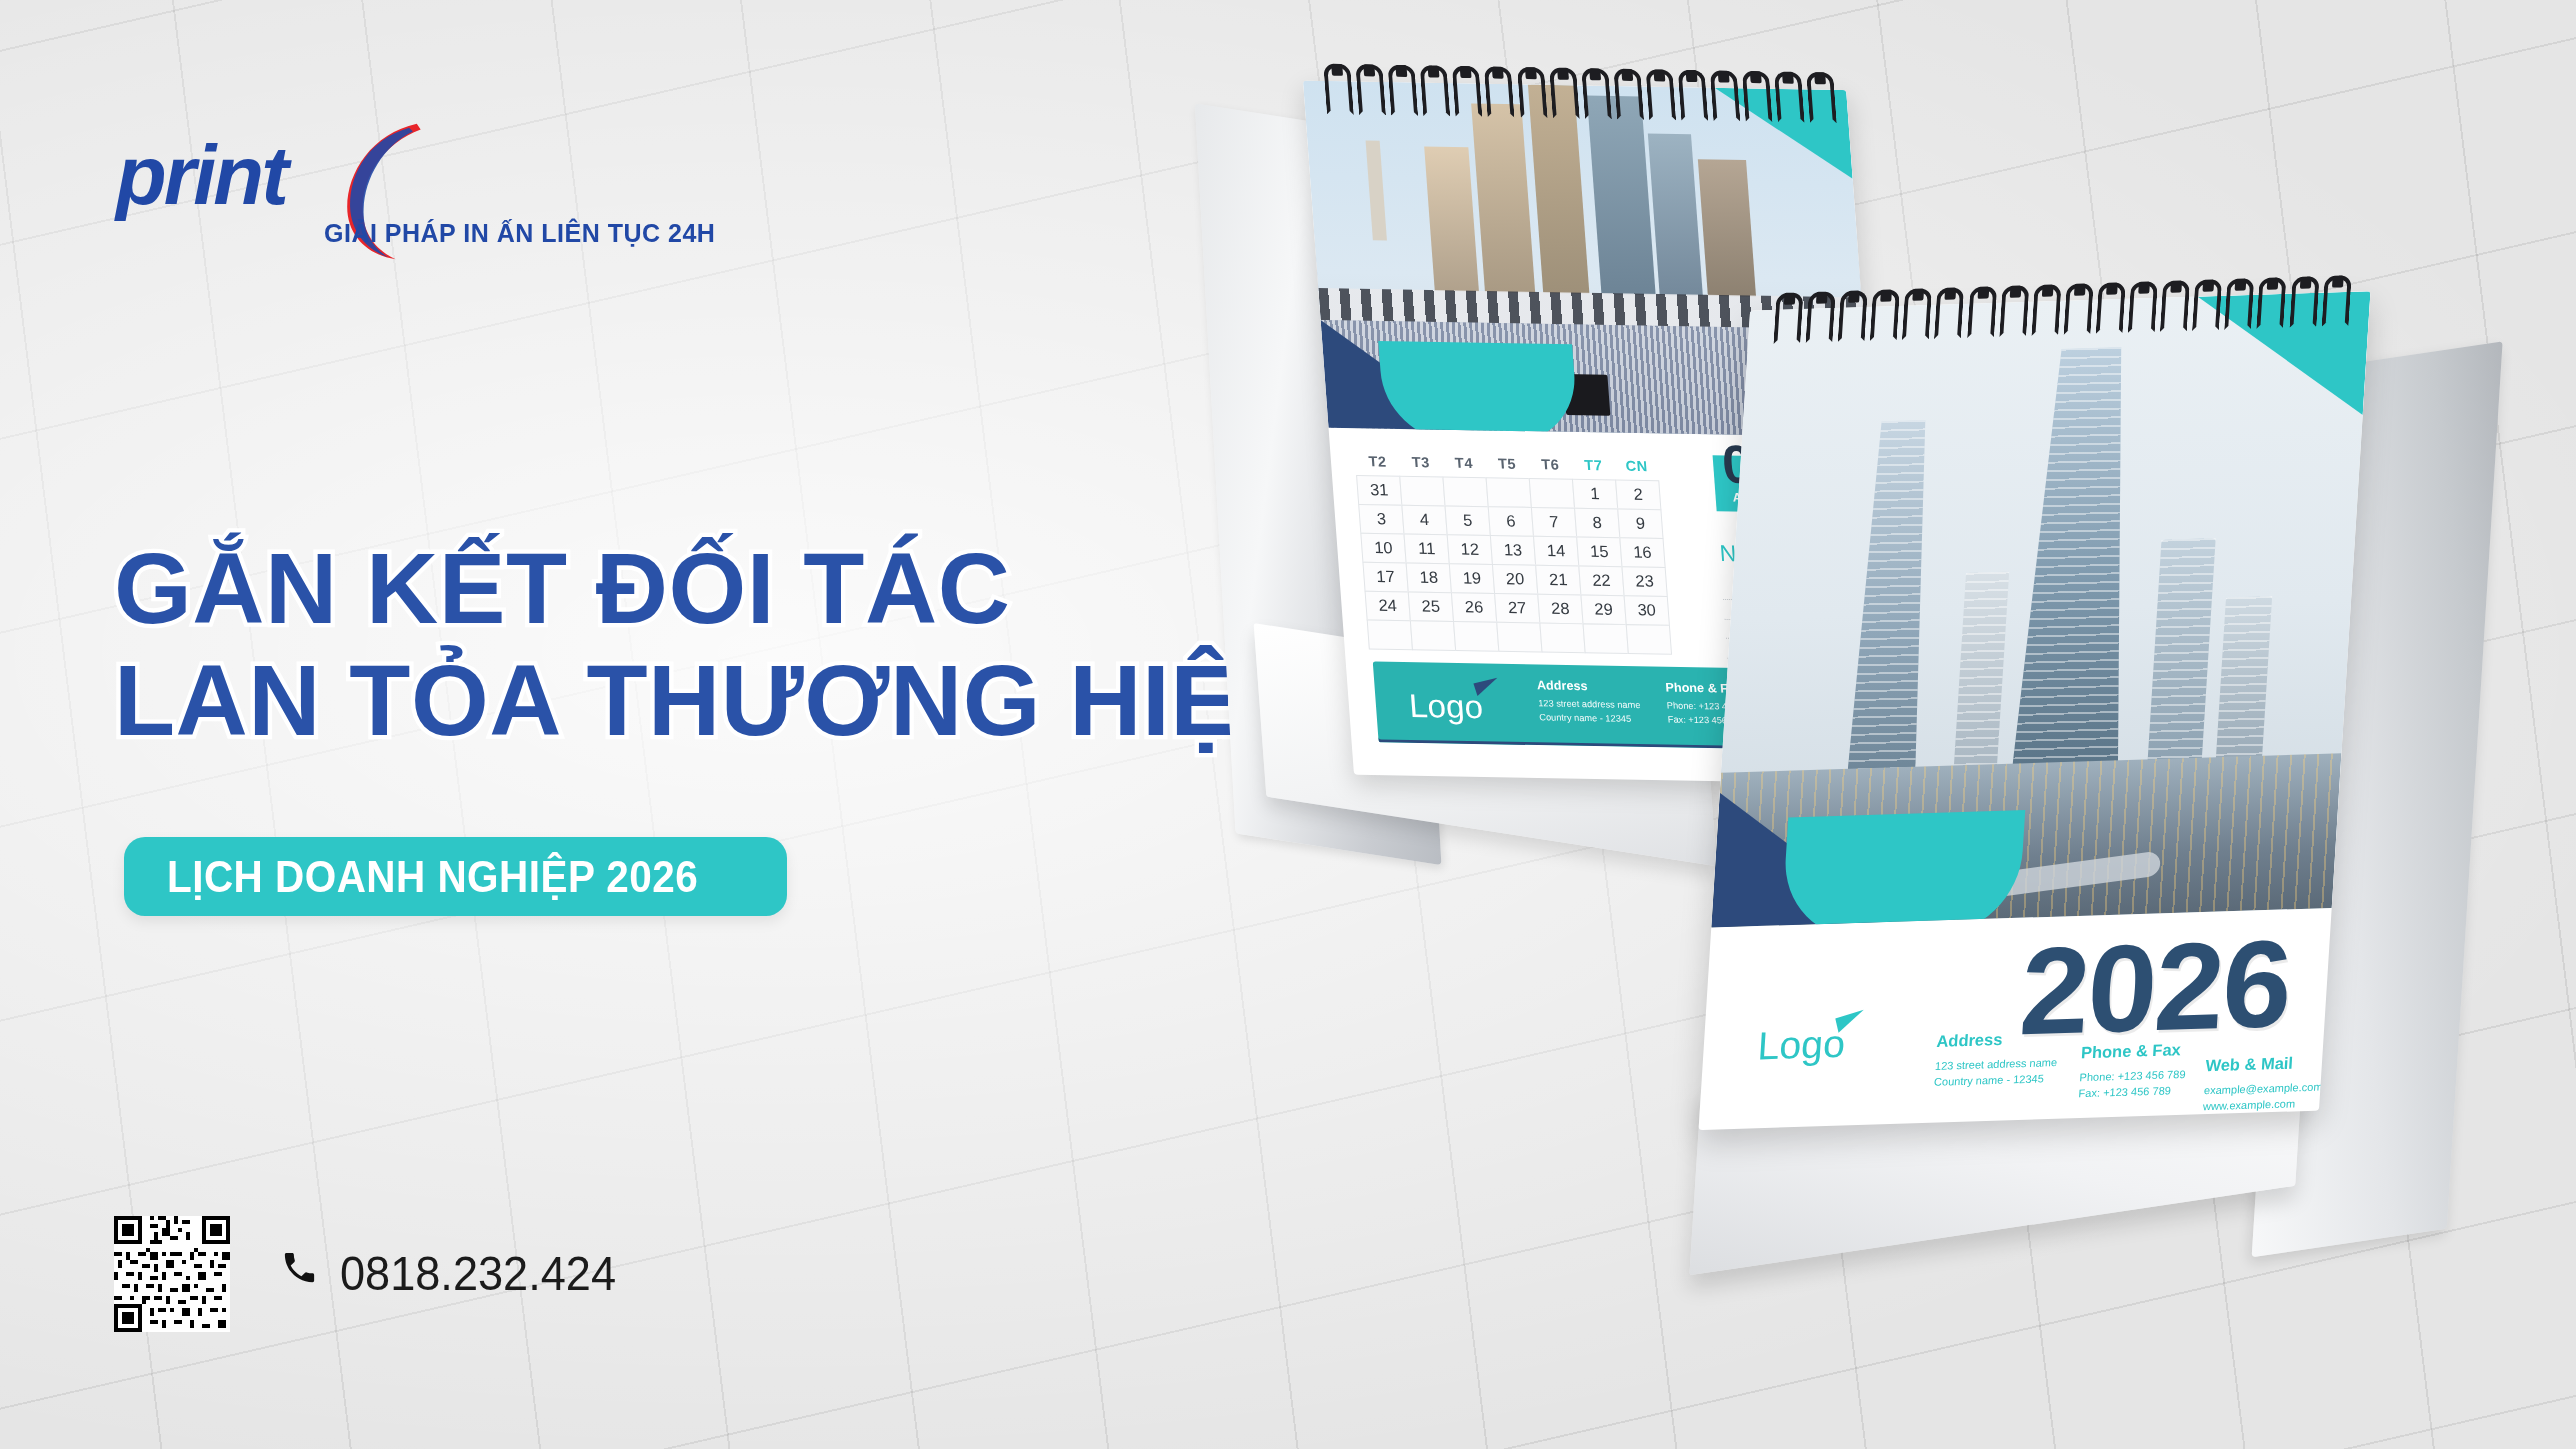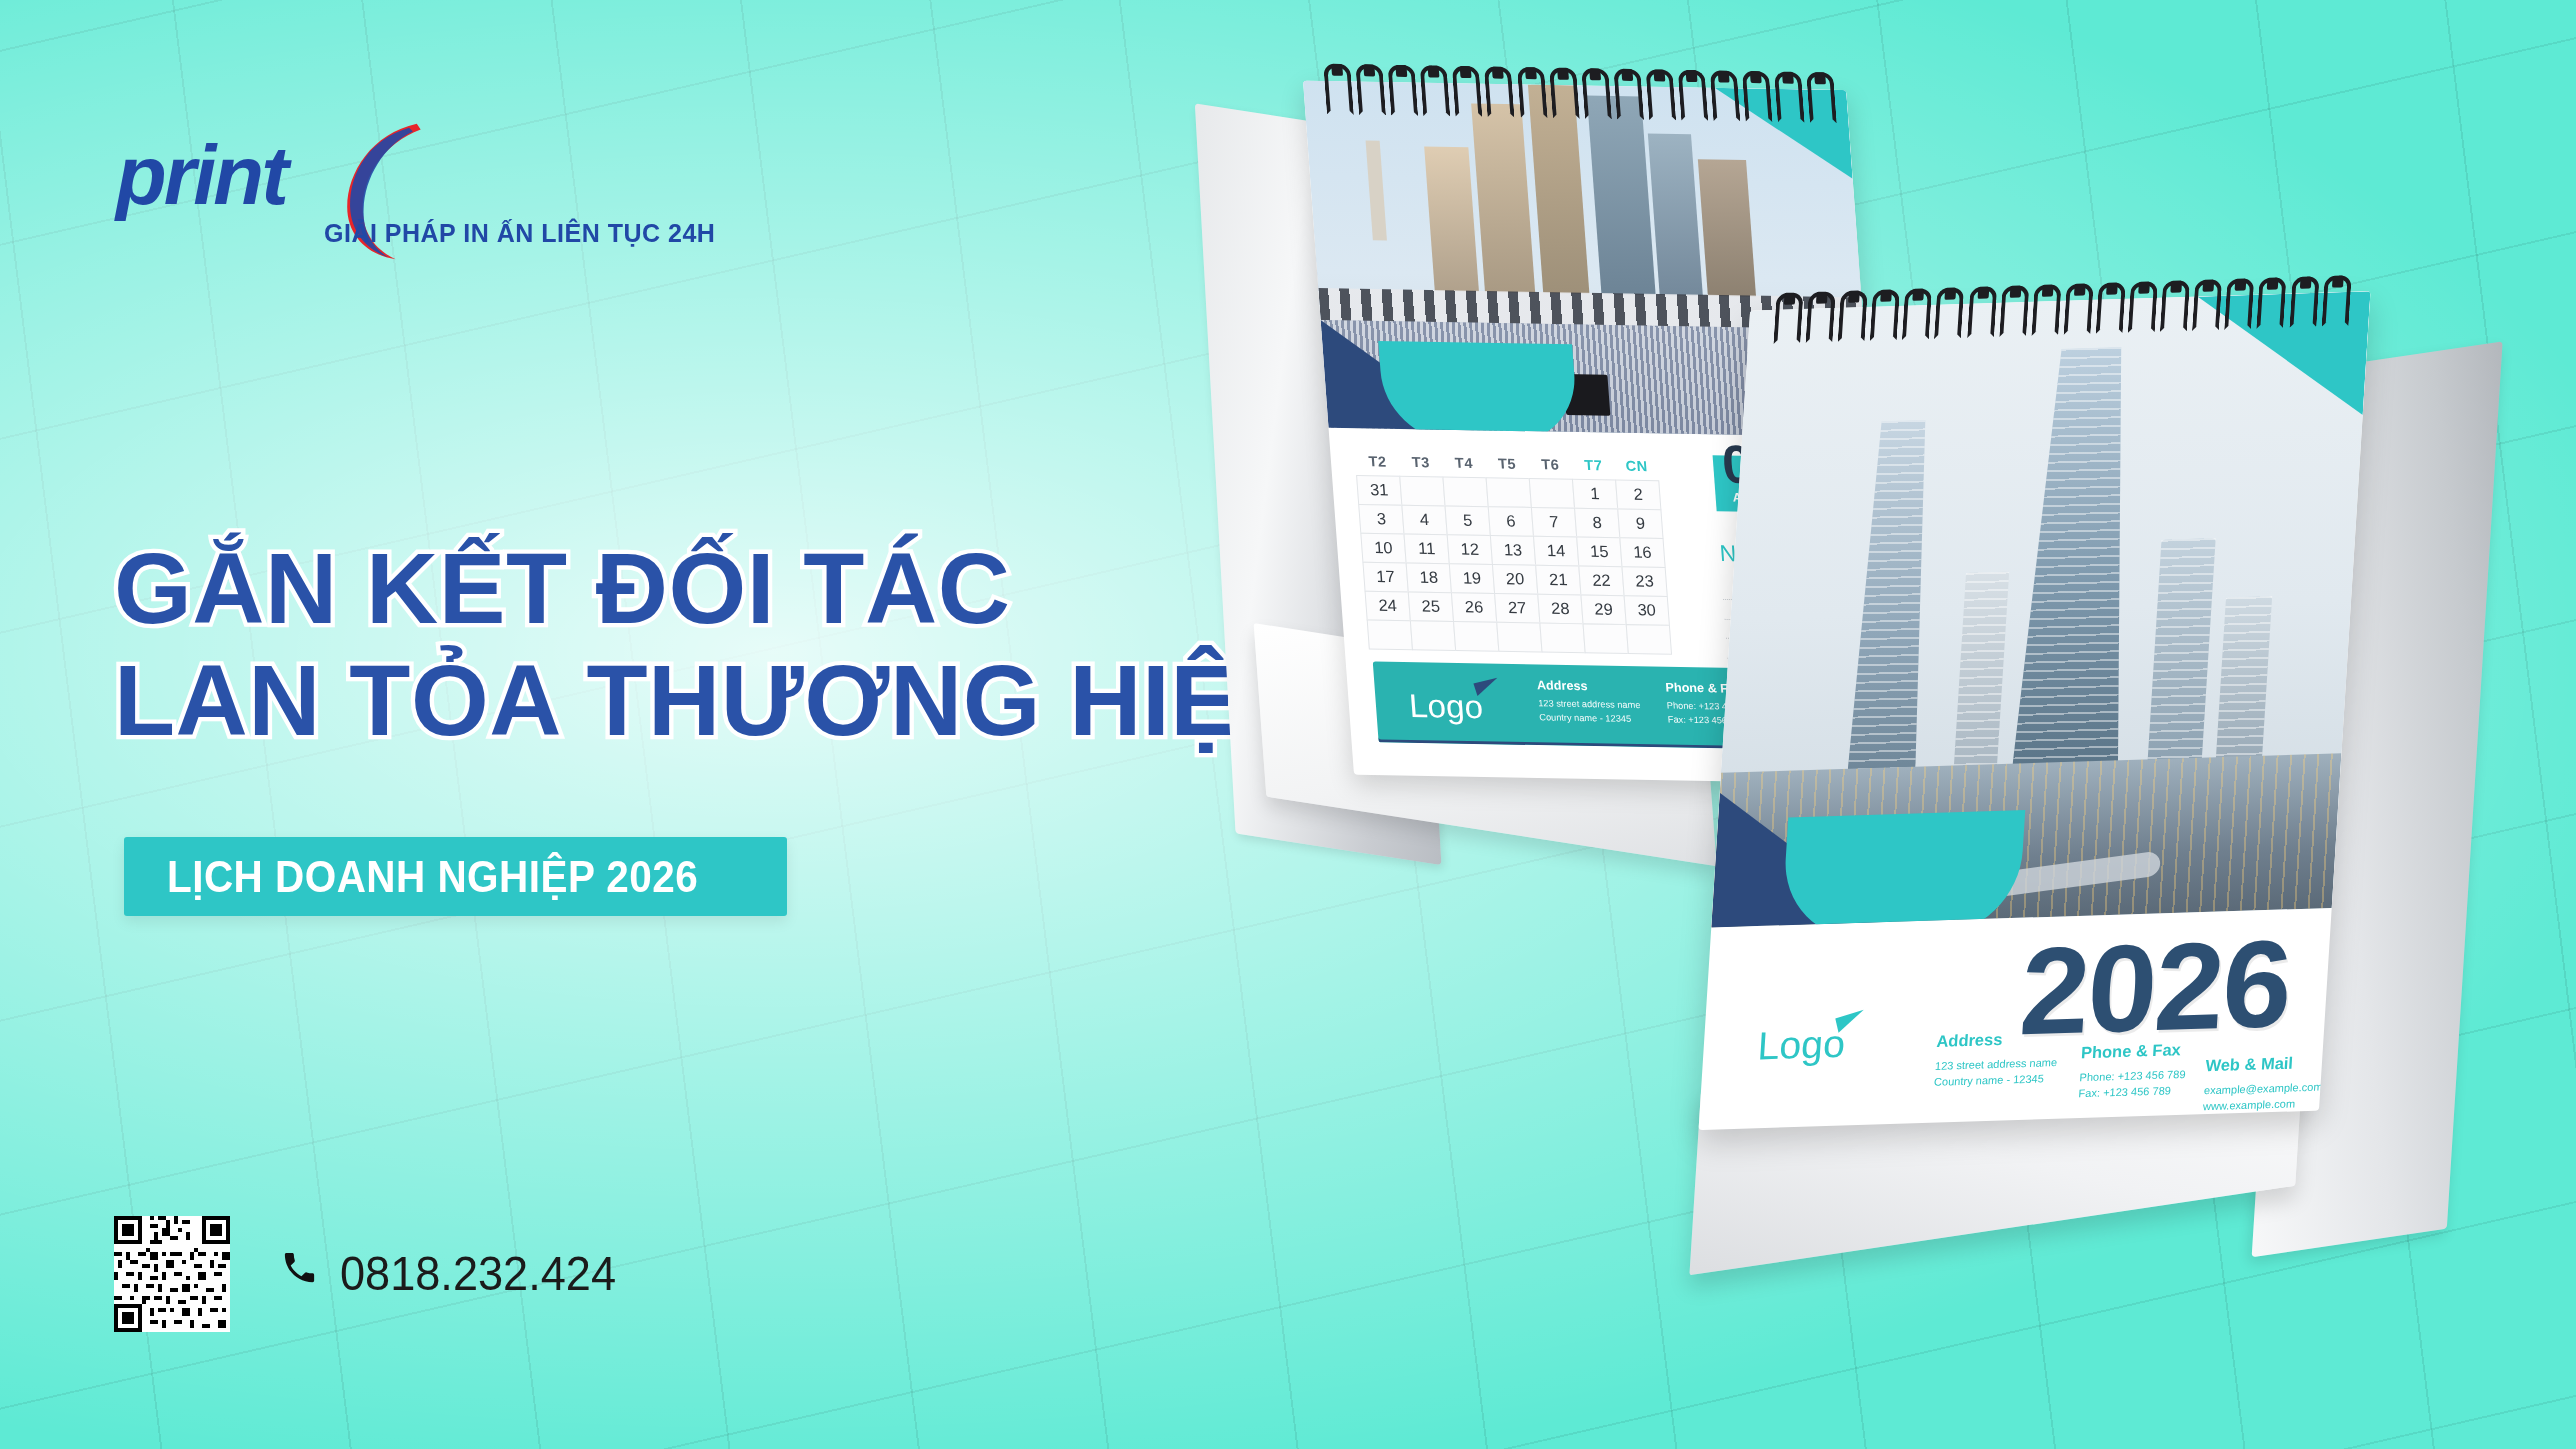--- a/index.html
+++ b/index.html
@@ -3,21 +3,21 @@
 <meta charset="utf-8">
 <title>print24h.vn banner</title>
 <style>
   html,body{margin:0;padding:0;}
   body{
     width:2576px;height:1449px;overflow:hidden;
     background:#ffffff;
     font-family:"Liberation Sans","DejaVu Sans",sans-serif;
     position:relative;
   }
-  #stage{position:absolute;inset:0;width:2576px;height:1449px;overflow:hidden;background:#5eead4;}
+  #stage{position:absolute;inset:0;width:2576px;height:1449px;overflow:hidden;background:#e5e5e5;}
 
   
   .bg-grid{
     position:absolute;left:-676px;top:-676px;width:4058px;height:2899px;
     background-image:
       repeating-linear-gradient(90deg, rgba(0,0,0,0.085) 0 1.9px, rgba(0,0,0,0) 1.9px 189px),
       repeating-linear-gradient(0deg, rgba(0,0,0,0.075) 0 1.9px, rgba(0,0,0,0) 1.9px 189px);
     transform:rotate(-13deg) skewX(-6deg);
     transform-origin:center center;
     opacity:.95;
@@ -53,21 +53,21 @@
     font-size:100px;font-weight:bold;line-height:1.12;letter-spacing:0.5px;
     color:#2a52a8;white-space:nowrap;
     -webkit-text-stroke:8.7px #ffffff;
     paint-order:stroke fill;
     text-shadow:0 2.9px 0 rgba(255,255,255,.9);
   }
 
   
   .badge{
     position:absolute;left:124px;top:837px;
-    height:79px;padding:0 43px;border-radius:3px;
+    height:79px;padding:0 43px;border-radius:21px;
     background:#2ec6c6;
     display:flex;align-items:center;
     box-shadow:0 5.8px 13.5px rgba(0,0,0,.08);
   }
   .badge-text{
     color:#ffffff;font-size:44px;font-weight:bold;letter-spacing:0.5px;white-space:nowrap;
     transform:scaleX(.92);transform-origin:left center;
   }
 
   

